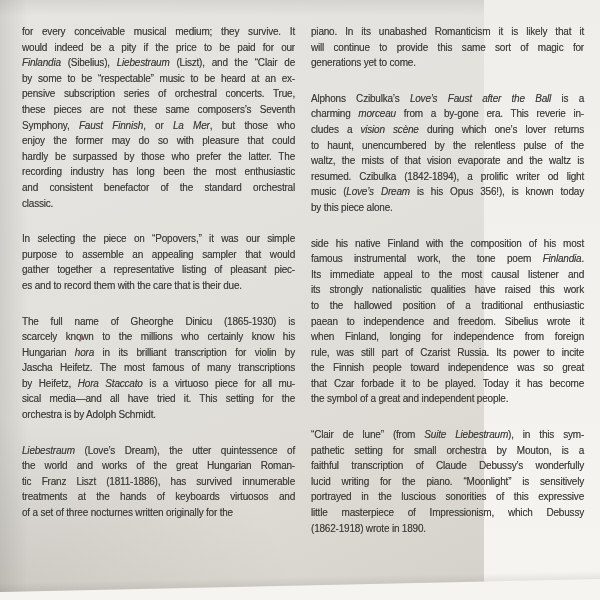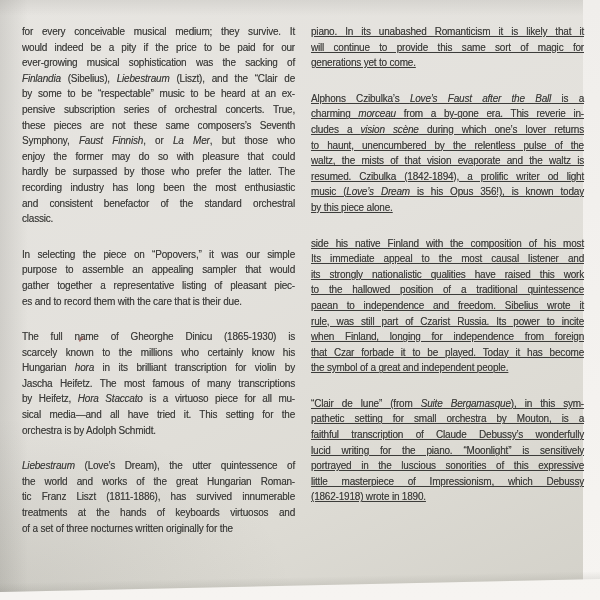--- a/index.html
+++ b/index.html
@@ -6,21 +6,21 @@
     margin: 0;
     padding: 0;
     width: 600px;
     height: 600px;
     overflow: hidden;
     background: linear-gradient(180deg, #f0eeeb 0%, #f6f4f1 100%);
     font-family: "Liberation Sans", "DejaVu Sans", sans-serif;
   }
   .photo {
     position: relative;
-    width: 583px;
+    width: 484px;
     height: 600px;
   }
   
   .page {
     position: absolute;
     inset: 0;
     background: linear-gradient(155deg, #e7e5e1 0%, #e3e1dc 45%, #dddbd4 75%, #d3d1c9 100%);
     clip-path: polygon(0 0, 600px 0, 600px 579px, 0 592px);
   }
   
@@ -49,21 +49,21 @@
     position: absolute;
     top: 24px;
     width: 273px;
     color: #3c3c3a;
     font-size: 10px;
     line-height: 15.6px;
     letter-spacing: -0.2px;
     text-shadow: 0 0 0.5px rgba(62,62,58,0.55);
   }
   .col-left  { left: 22px; }
-  .col-right { left: 311px; text-decoration: underline; }
+  .col-right { left: 311px; }
   .paragraph { margin: 0 0 20px 0; }
   .line {
     text-align: justify;
     text-align-last: justify;
   }
   .line.last { text-align-last: left; }
   i { font-style: italic; }
   
   .stray-mark {
     position: absolute;
@@ -79,21 +79,20 @@
 </style>
 </head>
 <body>
 
 <div class="photo">
   <div class="page">
     <div class="col col-left">
         <div class="paragraph">
           <div class="line">for every conceivable musical medium; they survive. It</div>
           <div class="line">would indeed be a pity if the price to be paid for our</div>
-          <div class="line">ever-growing musical sophistication was the sacking of</div>
           <div class="line"><i>Finlandia</i> (Sibelius), <i>Liebestraum</i> (Liszt), and the “Clair de</div>
           <div class="line">by some to be “respectable” music to be heard at an ex-</div>
           <div class="line">pensive subscription series of orchestral concerts. True,</div>
           <div class="line">these pieces are not these same composers’s Seventh</div>
           <div class="line">Symphony, <i>Faust Finnish</i>, or <i>La Mer</i>, but those who</div>
           <div class="line">enjoy the former may do so with pleasure that could</div>
           <div class="line">hardly be surpassed by those who prefer the latter. The</div>
           <div class="line">recording industry has long been the most enthusiastic</div>
           <div class="line">and consistent benefactor of the standard orchestral</div>
           <div class="line last">classic.</div>
@@ -132,31 +131,33 @@
           <div class="line">charming <i>morceau</i> from a by-gone era. This reverie in-</div>
           <div class="line">cludes a <i>vision scène</i> during which one’s lover returns</div>
           <div class="line">to haunt, unencumbered by the relentless pulse of the</div>
           <div class="line">waltz, the mists of that vision evaporate and the waltz is</div>
           <div class="line">resumed. Czibulka (1842-1894), a prolific writer od light</div>
           <div class="line">music (<i>Love’s Dream</i> is his Opus 356!), is known today</div>
           <div class="line last">by this piece alone.</div>
         </div>
         <div class="paragraph">
           <div class="line">side his native Finland with the composition of his most</div>
+          <div class="line">famous instrumental work, the tone poem <i>Finlandia</i>.</div>
           <div class="line">Its immediate appeal to the most causal listener and</div>
           <div class="line">its strongly nationalistic qualities have raised this work</div>
-          <div class="line">to the hallowed position of a traditional quintessence</div>
+          <div class="line">to the hallowed position of a traditional enthusiastic</div>
           <div class="line">paean to independence and freedom. Sibelius wrote it</div>
+          <div class="line">when Finland, longing for independence from foreign</div>
           <div class="line">rule, was still part of Czarist Russia. Its power to incite</div>
-          <div class="line">when Finland, longing for independence from foreign</div>
+          <div class="line">the Finnish people toward independence was so great</div>
           <div class="line">that Czar forbade it to be played. Today it has become</div>
           <div class="line last">the symbol of a great and independent people.</div>
         </div>
         <div class="paragraph">
-          <div class="line">“Clair de lune” (from <i>Suite Bergamasque</i>), in this sym-</div>
+          <div class="line">“Clair de lune” (from <i>Suite Liebestraum</i>), in this sym-</div>
           <div class="line">pathetic setting for small orchestra by Mouton, is a</div>
           <div class="line">faithful transcription of Claude Debussy’s wonderfully</div>
           <div class="line">lucid writing for the piano. “Moonlight” is sensitively</div>
           <div class="line">portrayed in the luscious sonorities of this expressive</div>
           <div class="line">little masterpiece of Impressionism, which Debussy</div>
           <div class="line last">(1862-1918) wrote in 1890.</div>
         </div>
       </div>
     <span class="stray-mark"></span>
     <div class="edge-shade"></div>

